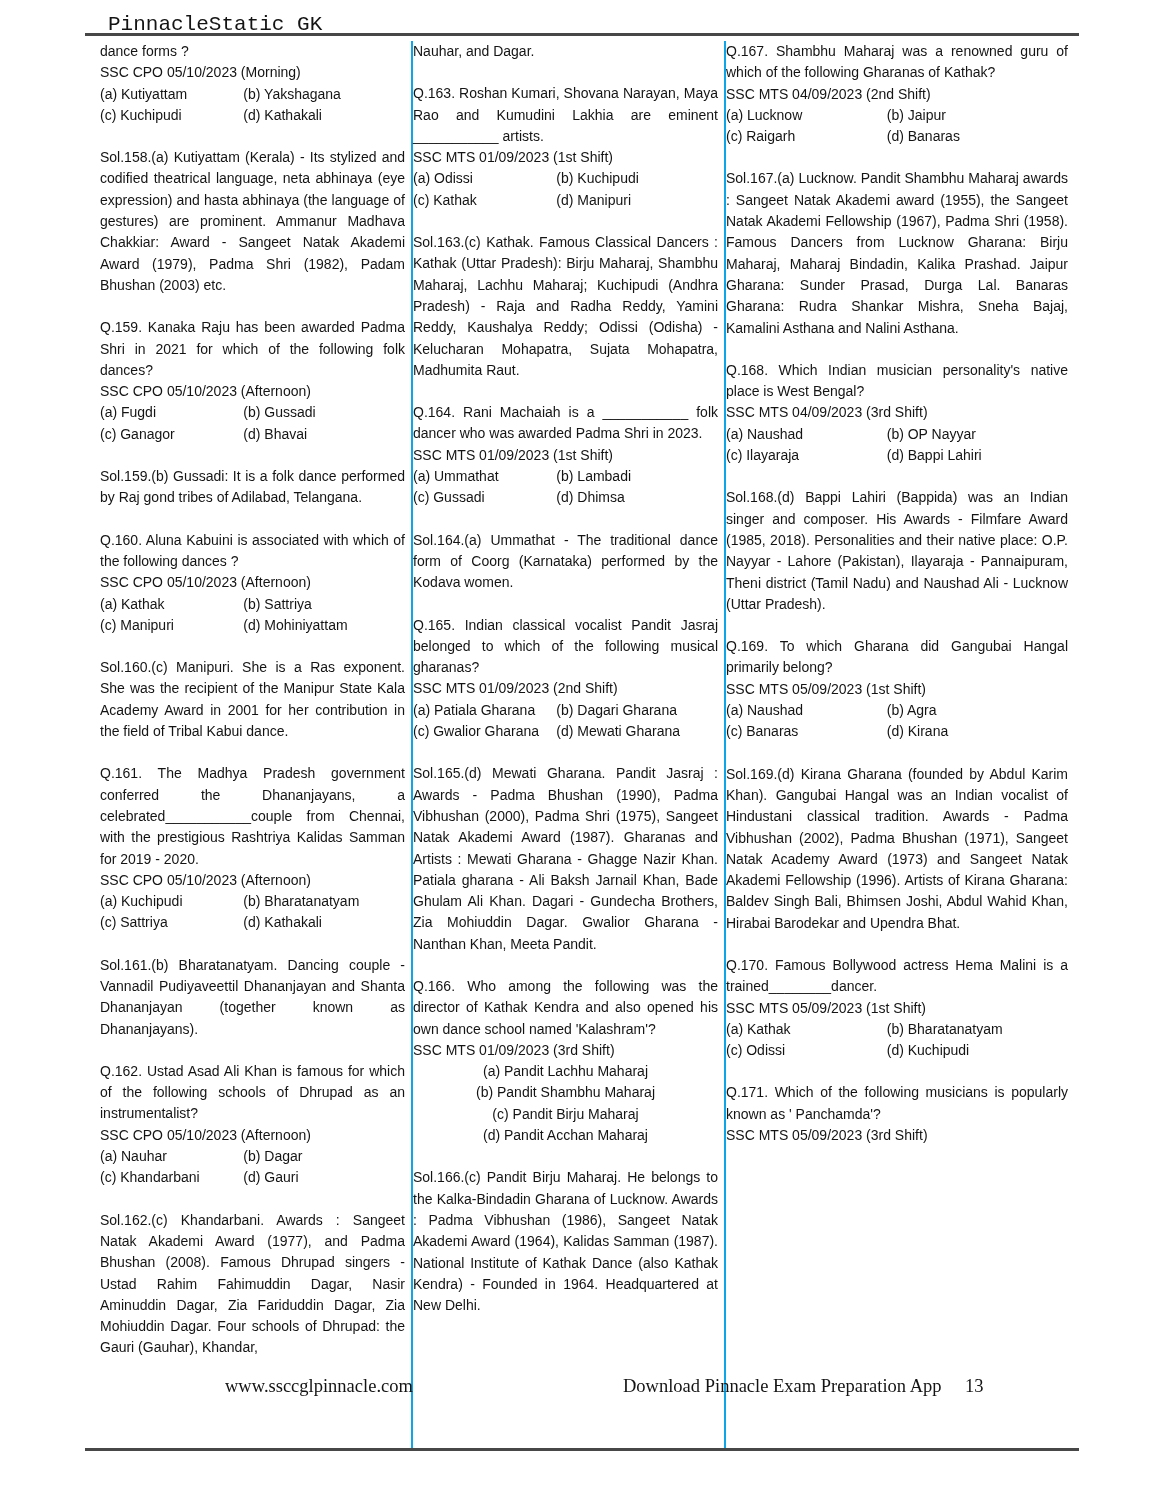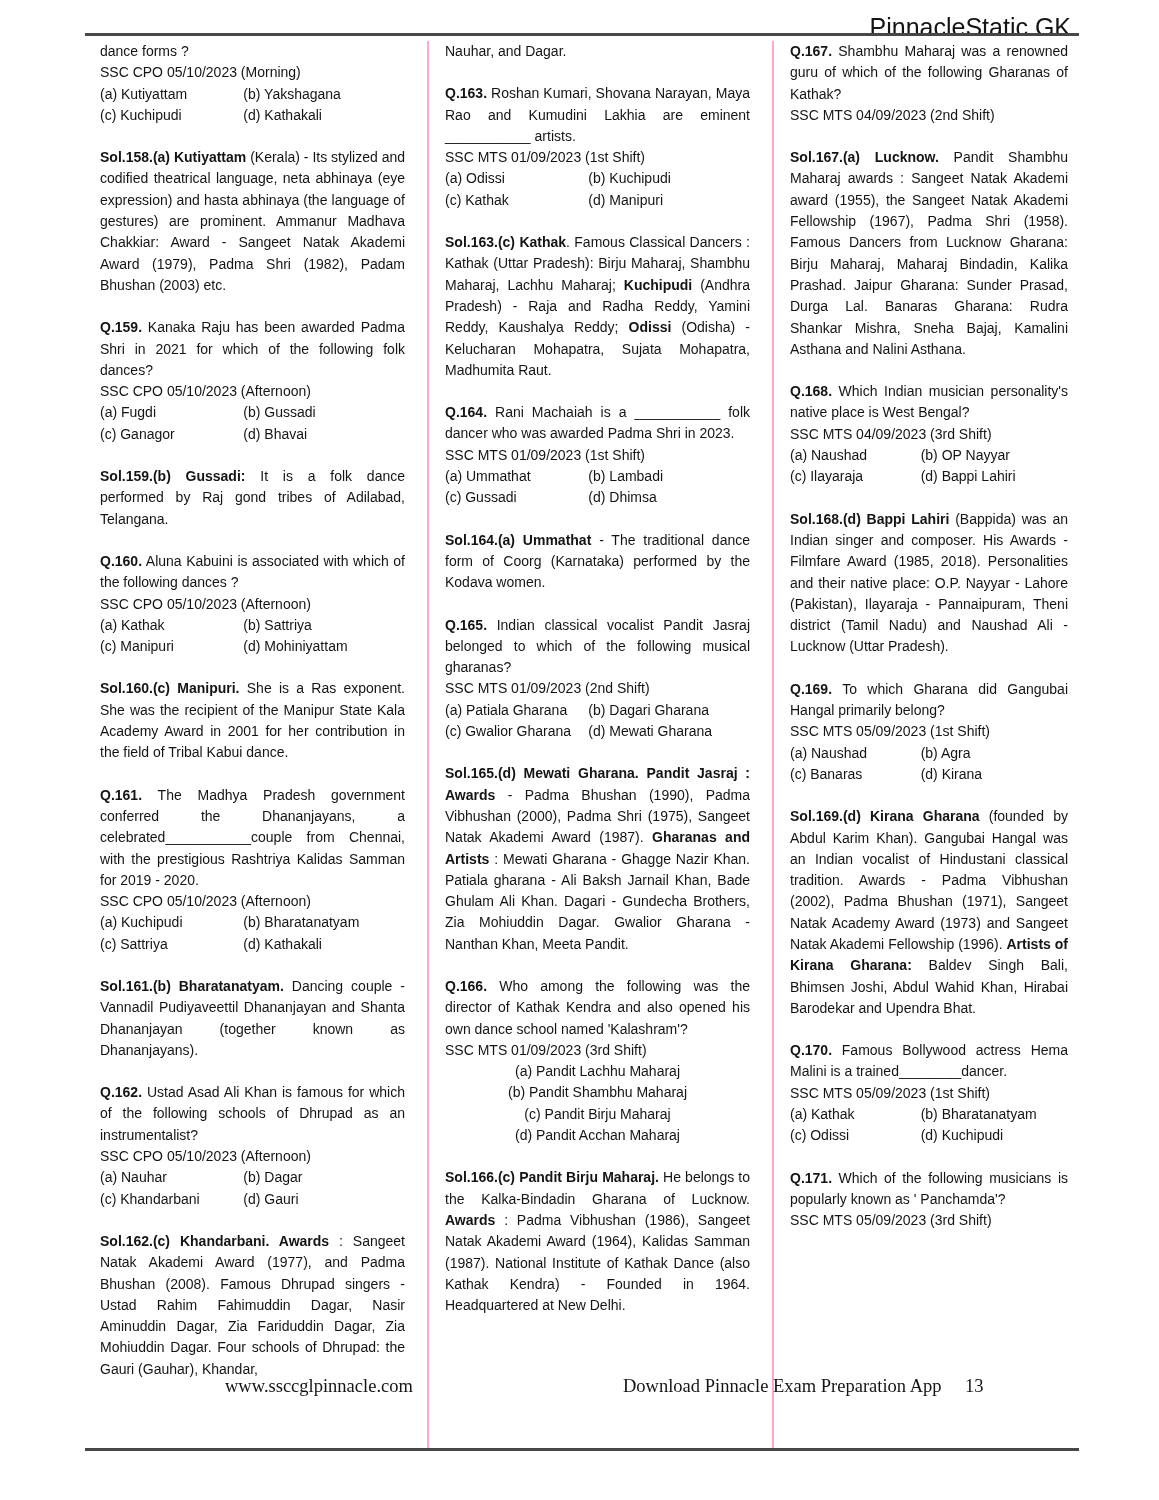--- a/index.html
+++ b/index.html
@@ -6,51 +6,50 @@
   body {
     width:1159px; height:1500px;
     background:#ffffff;
     color:#141414;
     font-family:"Liberation Sans", sans-serif;
     position:relative;
     overflow:hidden;
   }
   .header {
     position:absolute; top:13px; left:108px; right:88px;
-    display:flex; justify-content:flex-end;
-    font-family:Liberation Sans, sans-serif;
-    font-size:25px;
+    display:flex; justify-content:flex-start;
+    font-family:Liberation Mono, monospace;
+    font-size:21px;
   }
   .toprule {
     position:absolute; top:33px; left:85px; right:80px;
     height:3px; background:#474747;
   }
   .content {
     position:absolute; top:41px; left:100px; width:968px; bottom:52px;
     display:flex; align-items:stretch;
   }
   .col {
     flex:0 0 305px;
     font-size:14px;
     line-height:21.3px;
     text-align:justify;
   }
   .col + .col {
-    margin-left:22px;
-    border-left:2px solid #f9a8d4;
-    padding-left:16px;
+    margin-left:6px;
+    border-left:2px solid #0ea5e9;
   }
   .col:last-child { flex:1 1 auto; }
   .para { margin:0; }
   .gap { margin-top:21px; }
   .optrow { display:flex; text-align:left; }
   .opt-l { min-width:47%; padding-right:4px; box-sizing:border-box; white-space:nowrap; }
   .opt-r { flex:1; white-space:nowrap; }
   .optitem { text-align:center; }
-  strong { font-weight:bold; }
+  strong { font-weight:normal; }
   .botrule {
     position:absolute; top:1448px; left:85px; right:80px;
     height:3px; background:#474747;
   }
   .footer {
     position:absolute; top:1376px; left:85px; right:80px; height:30px;
     font-family:"Liberation Serif", serif;
     font-size:18.5px;
   }
   .footer .site { position:absolute; left:140px; }
@@ -181,20 +180,30 @@
         <div class="optitem">(a) Pandit Lachhu Maharaj</div>
         <div class="optitem">(b) Pandit Shambhu Maharaj</div>
         <div class="optitem">(c) Pandit Birju Maharaj</div>
         <div class="optitem">(d) Pandit Acchan Maharaj</div>
       </div>
       <div class="para gap"><strong>Sol.166.(c) Pandit Birju Maharaj.</strong><span> He belongs to the Kalka-Bindadin Gharana of Lucknow. </span><strong>Awards</strong><span> : Padma Vibhushan (1986), Sangeet Natak Akademi Award (1964), Kalidas Samman (1987). National Institute of Kathak Dance (also Kathak Kendra) - Founded in 1964. Headquartered at New Delhi.</span></div>
     </div>
   <div class="col">
       <div class="para"><strong>Q.167.</strong><span> Shambhu Maharaj was a renowned guru of which of the following Gharanas of Kathak?</span></div>
       <div class="para"><span>SSC MTS 04/09/2023 (2nd Shift)</span></div>
+      <div class="optgroup">
+        <div class="optrow">
+          <span class="opt-l">(a) Lucknow</span>
+          <span class="opt-r">(b) Jaipur</span>
+        </div>
+        <div class="optrow">
+          <span class="opt-l">(c) Raigarh</span>
+          <span class="opt-r">(d) Banaras</span>
+        </div>
+      </div>
       <div class="para gap"><strong>Sol.167.(a) Lucknow.</strong><span> Pandit Shambhu Maharaj awards : Sangeet Natak Akademi award (1955), the Sangeet Natak Akademi Fellowship (1967), Padma Shri (1958). Famous Dancers from Lucknow Gharana: Birju Maharaj, Maharaj Bindadin, Kalika Prashad. Jaipur Gharana: Sunder Prasad, Durga Lal. Banaras Gharana: Rudra Shankar Mishra, Sneha Bajaj, Kamalini Asthana and Nalini Asthana.</span></div>
       <div class="para gap"><strong>Q.168.</strong><span> Which Indian musician personality's native place is West Bengal?</span></div>
       <div class="para"><span>SSC MTS 04/09/2023 (3rd Shift)</span></div>
       <div class="optgroup">
         <div class="optrow">
           <span class="opt-l">(a) Naushad</span>
           <span class="opt-r">(b) OP Nayyar</span>
         </div>
         <div class="optrow">
           <span class="opt-l">(c) Ilayaraja</span>

